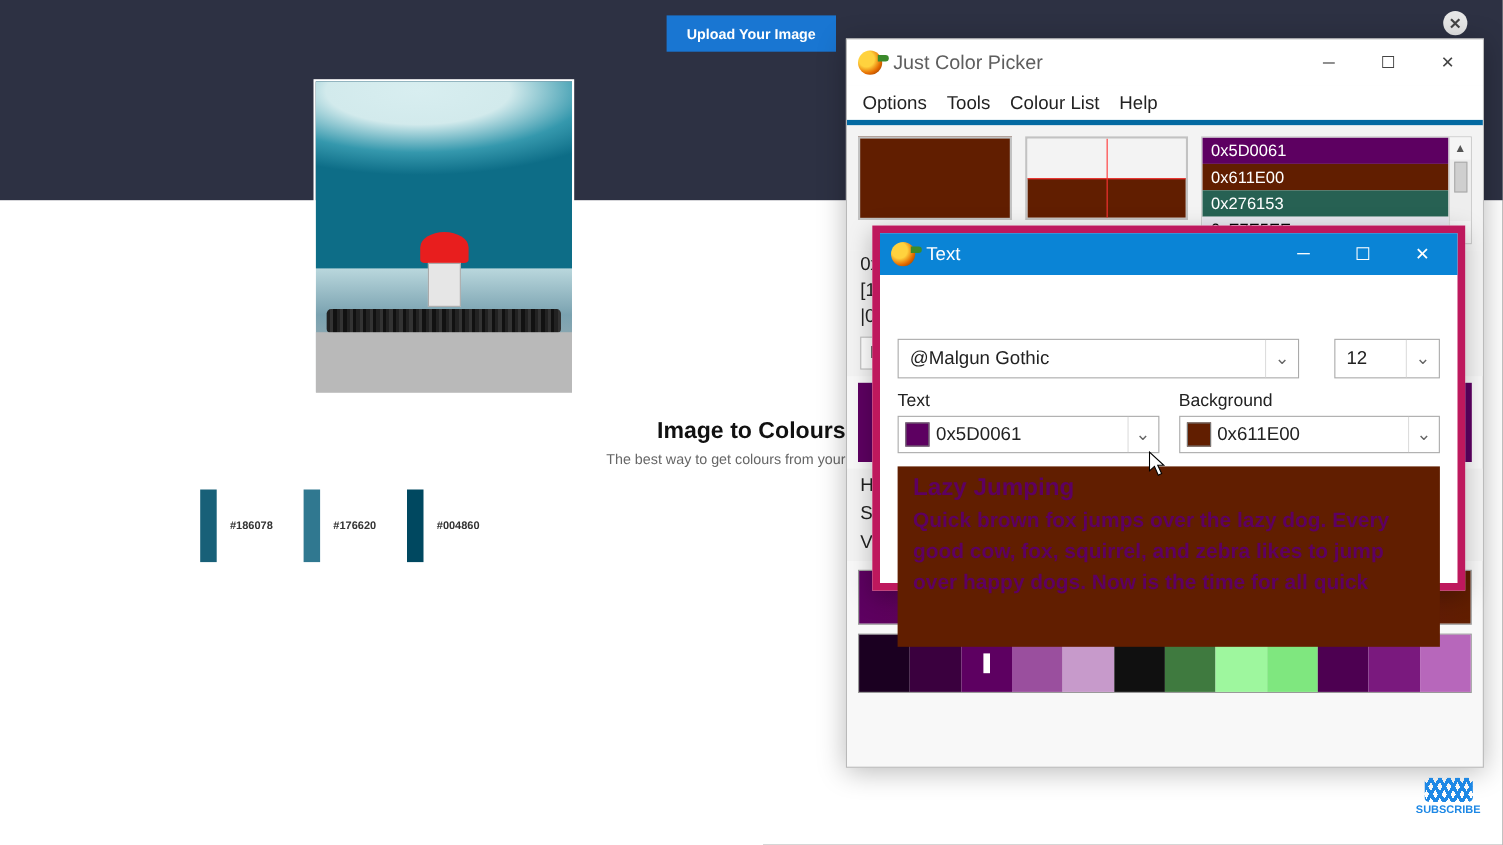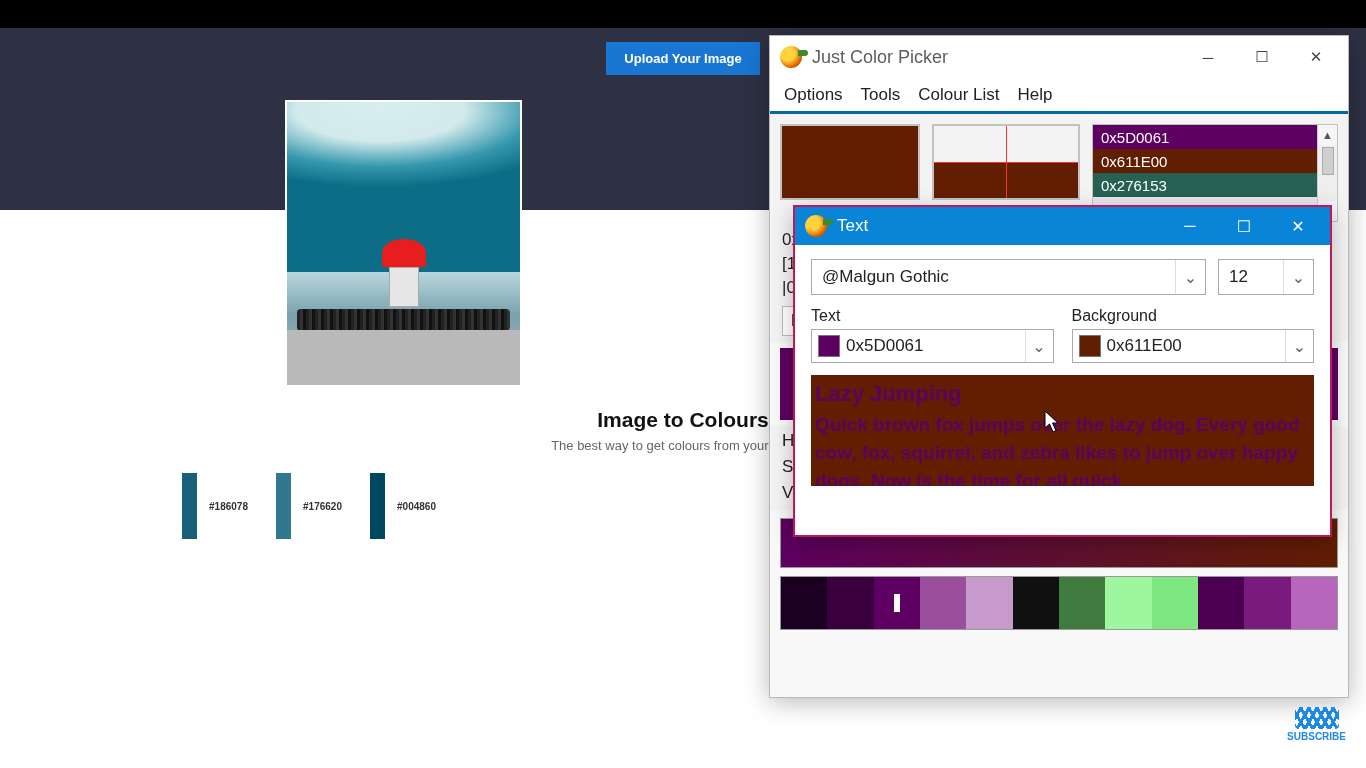--- a/index.html
+++ b/index.html
@@ -1,19 +1,19 @@
 <!DOCTYPE html>
 <html><head>
 <meta charset="utf-8">
 <style>
   * { box-sizing: border-box; margin: 0; padding: 0; font-family: "Segoe UI", Arial, sans-serif; }
   body { width: 1366px; height: 768px; background: #000; position: relative; overflow: hidden; }
 
   
-  .page { position: absolute; inset: 0; background: #fff; margin-top: 28px; }
+  .page { position: absolute; inset: 0; background: #fff; }
   .page-hero { height: 182px; background: #2d3143; display: flex; flex-direction: column; align-items: center; padding-top: 14px; }
   .upload-btn { background: #1976d2; color: #fff; border: none; font-size: 13px; font-weight: 600; padding: 9px 18px; cursor: pointer; }
   .photo { position: absolute; top: 72px; left: 285px; width: 237px; height: 287px; background: linear-gradient(#0f7a95 0%, #2a9bb3 30%, #cfe9ec 55%, #7aa2b0 75%, #b5b5b5 100%); border: 2px solid #fff; overflow: hidden; }
   .photo .wave { position: absolute; top: 0; left: 0; right: 0; height: 60%; background: radial-gradient(ellipse 120% 60% at 40% 5%, #d8eef0 0%, #d2eaec 30%, #3598ad 55%, #0d6d87 75%); }
   .photo .lh { position: absolute; bottom: 78px; left: 50%; transform: translateX(-50%); width: 50px; height: 68px; }
   .photo .lh .cap { width: 44px; height: 28px; background: #e81e1e; border-radius: 50% 50% 10% 10%; margin: 0 auto; }
   .photo .lh .body { width: 30px; height: 40px; background: #e6e6e6; margin: 0 auto; border: 1px solid #aaa; }
   .photo .crowd { position: absolute; bottom: 54px; left: 10px; right: 10px; height: 22px; background: repeating-linear-gradient(90deg,#222 0 3px,#333 3px 6px,#111 6px 9px); border-radius: 4px; }
   .photo .pier { position: absolute; bottom: 0; left: 0; right: 0; height: 55px; background: #b9b9b9; }
 
@@ -29,21 +29,21 @@
 
   
   .jcp { position: absolute; top: 35px; left: 769px; width: 580px; height: 663px; background: #f8f8f8; border: 1px solid #b9b9b9; box-shadow: 0 4px 24px rgba(0,0,0,.28); }
   .jcp-title { height: 42px; display: flex; align-items: center; padding: 0 10px; gap: 10px; background: #fff; color: #5e5e5e; }
   .jcp-title .t { font-size: 18px; }
   .jcp-title .spacer { flex: 1; }
   .winbtn { width: 44px; height: 30px; display: flex; align-items: center; justify-content: center; color: #444; cursor: pointer; font-size: 15px; }
   .chameleon { width: 22px; height: 22px; border-radius: 50%; background: radial-gradient(circle at 35% 35%, #ffd23e 0 35%, #e46a00 65%, #6b2b00 100%); position: relative; }
   .chameleon::after { content: ""; position: absolute; right: -6px; top: 4px; width: 10px; height: 6px; background: #3b8a2b; border-radius: 0 6px 6px 0; }
 
-  .menubar { height: 36px; display: flex; align-items: center; gap: 18px; padding: 0 14px; border-bottom: 3px solid #0369a1; background: #fff; color: #222; font-size: 17px; }
+  .menubar { height: 36px; display: flex; align-items: center; gap: 18px; padding: 0 14px; border-bottom: 5px solid #0369a1; background: #fff; color: #222; font-size: 17px; }
   .menubar span { cursor: pointer; }
 
   .row1 { display: flex; gap: 12px; padding: 10px 10px 6px 10px; background: #f3f3f3; }
   .current-sw { width: 140px; height: 76px; border: 2px solid #c2c2c2; }
   .zoom { width: 148px; height: 76px; border: 2px solid #c2c2c2; background: #f3f3f3; position: relative; overflow: hidden; }
   .zoom .half { position: absolute; left: 0; right: 0; height: 50%; }
   .zoom .cross { position: absolute; background: #f33; }
   .zoom .cross.v { width: 1px; top: 0; bottom: 0; left: 50%; }
   .zoom .cross.h { height: 1px; left: 0; right: 0; top: 50%; }
 
@@ -62,42 +62,42 @@
   .big-bar { margin: 6px 10px; height: 72px; }
 
   .hsv { padding: 2px 12px 4px 12px; background: #f3f3f3; font-size: 17px; color: #222; line-height: 26px; }
 
   .gradient-bar { margin: 8px 10px; height: 50px; border: 1px solid #999; }
   .scheme { margin: 6px 10px 10px 10px; display: flex; border: 1px solid #999; height: 54px; }
   .scheme .cell { flex: 1; position: relative; }
   .scheme .cell.mark::after { content: ""; position: absolute; left: 50%; top: 50%; width: 6px; height: 18px; transform: translate(-50%,-50%); background: #fff; }
 
   
-  .twin { position: absolute; top: 205px; left: 793px; width: 539px; height: 332px; background: #fff; border: 2px solid #be185d; box-shadow: 0 6px 20px rgba(0,0,0,.25); }
+  .twin { position: absolute; top: 205px; left: 793px; width: 539px; height: 332px; background: #fff; border: 7px solid #be185d; box-shadow: 0 6px 20px rgba(0,0,0,.25); }
   .twin-title { height: 38px; background: #0a84d6; color: #fff; display: flex; align-items: center; padding: 0 10px; gap: 10px; font-size: 17px; }
   .twin-title .spacer { flex: 1; }
   .twin-title .btn { width: 44px; height: 30px; display: flex; align-items: center; justify-content: center; cursor: pointer; font-size: 16px; }
 
-  .twin-row { display: flex; gap: 12px; padding: 14px 16px 8px 16px; }
+  .twin-row { display: flex; gap: 32px; padding: 14px 16px 8px 16px; margin-top: 44px; }
   .combo { display: flex; align-items: center; height: 36px; border: 1px solid #aaa; background: #fff; }
   .combo .txt { flex: 1; padding: 0 10px; font-size: 17px; color: #222; }
   .combo .arr { width: 30px; display: flex; align-items: center; justify-content: center; color: #666; border-left: 1px solid #ddd; height: 100%; cursor: pointer; }
   .font-combo { flex: 1; }
   .size-combo { width: 96px; }
 
   .labels-row { display: flex; gap: 18px; padding: 4px 16px 0 16px; font-size: 16px; color: #222; }
   .labels-row .lbl { flex: 1; }
 
   .color-row { display: flex; gap: 18px; padding: 4px 16px 12px 16px; }
   .ccombo { flex: 1; display: flex; align-items: center; height: 34px; border: 1px solid #aaa; background: #fff; }
   .ccombo .sw { width: 22px; height: 22px; margin: 0 6px; border: 1px solid #777; }
   .ccombo .txt { flex: 1; font-size: 17px; color: #222; }
   .ccombo .arr { width: 28px; display: flex; align-items: center; justify-content: center; color: #666; border-left: 1px solid #ddd; height: 100%; cursor: pointer; }
 
-  .preview { margin: 0 16px 16px 16px; height: 111px; padding: 6px 4px; overflow: hidden; }
+  .preview { margin: 0 16px 16px 16px; height: 164px; padding: 6px 14px; overflow: hidden; }
   .preview .h { font-size: 22px; font-weight: 700; margin-bottom: 4px; }
   .preview .p { font-size: 19px; line-height: 28px; font-weight: 600; }
 
   .cursor { position: absolute; width: 18px; height: 24px; pointer-events: none; }
   .cursor svg { display: block; }
 
   .subscribe { position: absolute; right: 20px; bottom: 26px; color: #1e88e5; font-size: 10px; font-weight: 700; text-align: center; }
   .subscribe .dna { width: 44px; height: 22px; margin: 0 auto 2px auto; background: repeating-linear-gradient(60deg,#1e88e5 0 3px,transparent 3px 7px), repeating-linear-gradient(-60deg,#1e88e5 0 3px,transparent 3px 7px); border-radius: 4px; }
 </style>
 </head>

